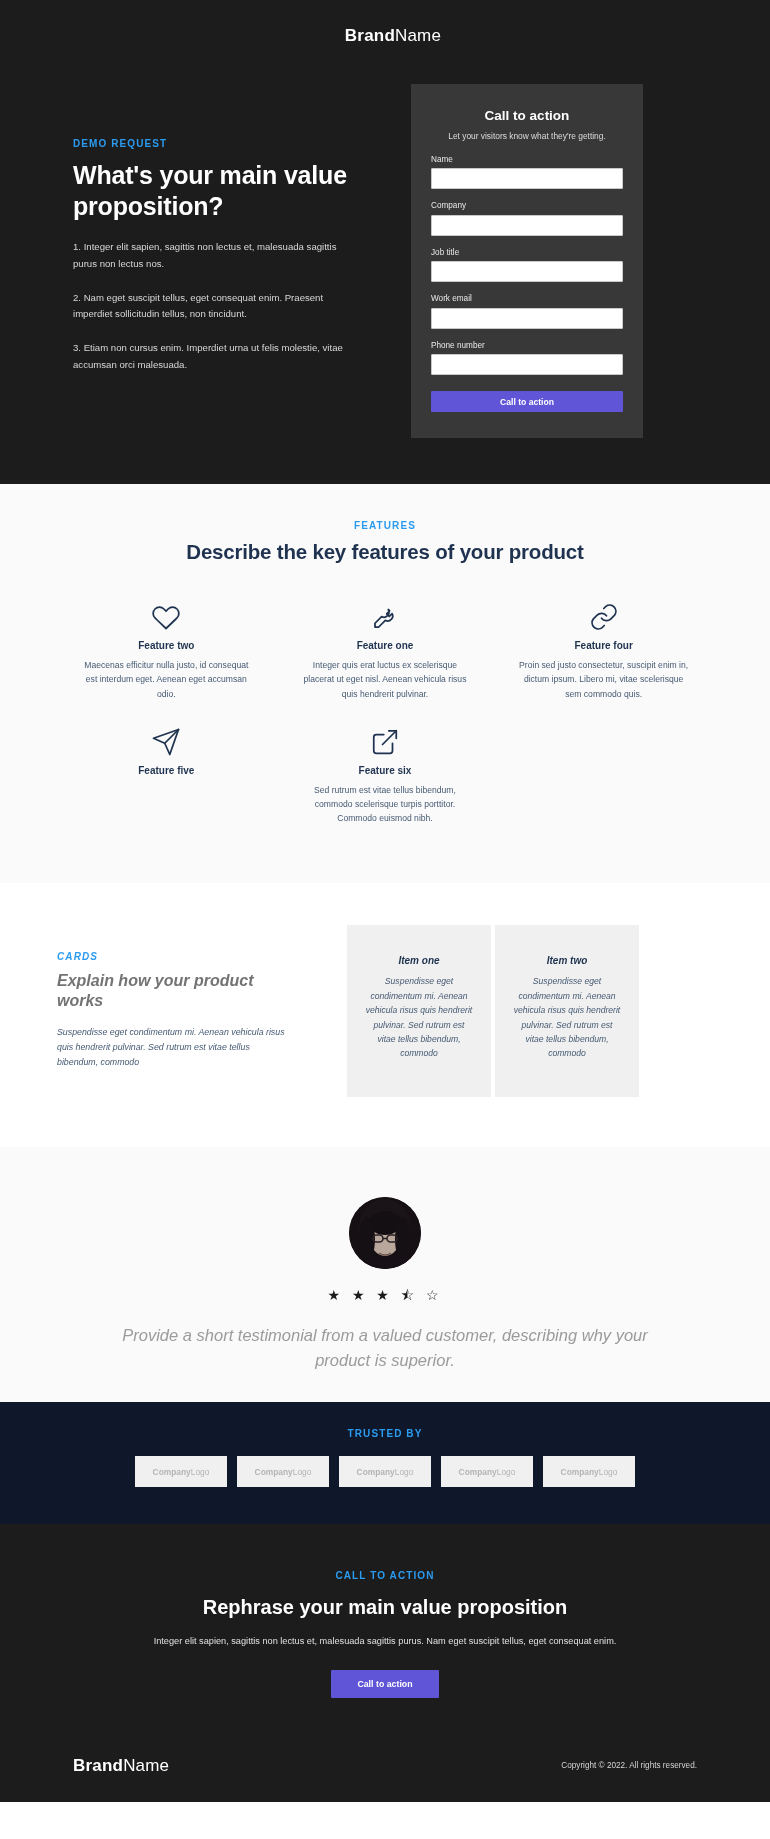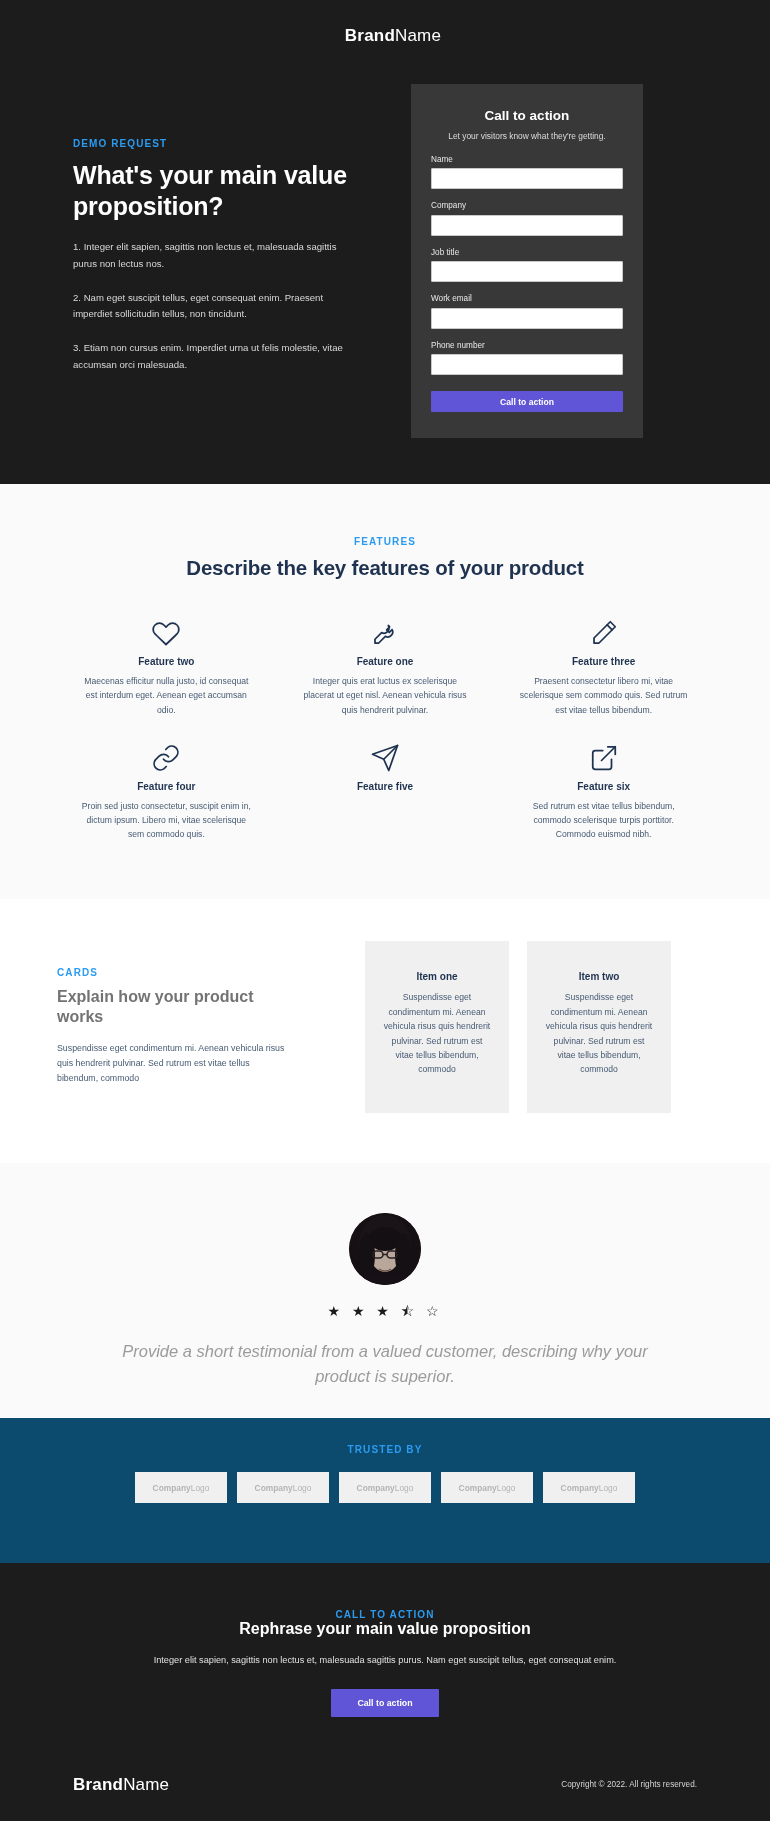--- a/index.html
+++ b/index.html
@@ -46,41 +46,41 @@
     border-radius:1px; font-size:9px; padding:0 5px;
     font-family:"Liberation Sans", sans-serif;
   }
   .form-btn {
     width:100%; margin-top:16px; height:21px; background:#5f55d6; color:#fff;
     border:none; border-radius:1px; font-size:8.6px; font-weight:700;
     cursor:pointer; font-family:"Liberation Sans", sans-serif;
   }
 
   
-  .features { background:#fafafa; padding:52px 0 48px; }
+  .features { background:#fafafa; padding:36px 0 48px; }
   .sec-inner { width:656px; margin:0 auto; }
   .center { text-align:center; }
   .sec-h2 {
     font-size:20.5px; font-weight:700; color:#1f3350; margin-top:9px;
     letter-spacing:-0.2px;
   }
   .feat-grid { display:flex; flex-wrap:wrap; margin-top:22px; }
   .feat { width:33.3333%; text-align:center; padding:14px 22px 10px; }
   .feat-icon { height:34px; display:flex; align-items:center; justify-content:center; }
   .feat-icon svg { display:block; }
   .feat-title { font-size:10px; font-weight:700; color:#1f3350; margin-top:6px; }
   .feat-desc { font-size:8.6px; line-height:1.65; color:#465a73; margin-top:7px; }
 
   
-  .cards { background:#ffffff; padding:42px 8px 50px; }
+  .cards { background:#ffffff; padding:42px 8px 50px;font-style:italic; }
   .cards-row { display:flex; align-items:flex-start; }
   .cards-left { width:232px; padding-top:26px; }
   .cards-h2 { font-size:16px; font-weight:700; color:#737373; line-height:1.26; margin-top:9px; }
   .cards-p { font-size:8.8px; line-height:1.72; color:#465a73; margin-top:13px; }
-  .cards-right { display:flex; gap:18px; margin-left:76px;border-radius:14px; }
+  .cards-right { display:flex; gap:4px; margin-left:58px;border-radius:14px; }
   .card {
     width:144px; background:#f0f0f0; padding:30px 18px 36px; text-align:center;
   }
   .card-title { font-size:10px; font-weight:700; color:#1f3350; }
   .card-text { font-size:8.6px; line-height:1.68; color:#465a73; margin-top:8px; }
 
   
   .testimonial { background:#fafafa; padding:50px 0 30px; text-align:center; }
   .avatar {
     width:72px; height:72px; border-radius:50%; margin:0 auto;
@@ -88,33 +88,33 @@
   }
   .avatar svg { display:block; }
   .stars { margin-top:16px; font-size:14px; letter-spacing:4px; color:#1b1b1b; }
   .quote {
     font-size:16.5px; line-height:1.5; color:#9b9b9b; font-style:italic;
     margin-top:14px; padding:0 60px;
   }
   .attrib { font-size:8.6px; color:#3d3d3d; margin-top:16px; }
 
   
-  .trusted { background:#0c4a6e; padding:26px 0 60px; text-align:center; }
+  .trusted { background:#0f172a; padding:26px 0 37px; text-align:center; }
   .logo-row { display:flex; justify-content:center; gap:10px; margin-top:17px; }
   .logo-box {
     width:92px; height:31px; background:#f0f0f0; display:flex;
     align-items:center; justify-content:center;
     font-size:8.4px; color:#b4b4b4;
   }
   .logo-box b { font-weight:700; }
 
   
   .final { background:#1c1c1c; padding:46px 0 0; text-align:center; }
   .final .eyebrow { color:#2b9bf0; }
-  .final-h2 { font-size:16px; font-weight:700; color:#ffffff; margin-top:0; }
+  .final-h2 { font-size:20px; font-weight:700; color:#ffffff; margin-top:15px; }
   .final-p { font-size:9.2px; line-height:1.8; color:#e0e0e0; margin-top:14px; }
   .final-btn {
     display:inline-block; margin-top:20px; background:#5f55d6; color:#fff;
     border:none; padding:9px 26px; font-size:8.8px; font-weight:700;
     cursor:pointer; border-radius:1px; font-family:"Liberation Sans", sans-serif;
   }
   .footer {
     margin-top:40px; padding:18px 16px 26px;
     display:flex; align-items:center; justify-content:space-between;
     width:656px; margin-left:auto; margin-right:auto;
@@ -195,30 +195,20 @@
         <div class="feat">
           <div class="feat-icon">
             <svg width="30" height="30" viewBox="0 0 24 24" fill="none" stroke="#1f3350" stroke-width="1.4" stroke-linecap="round" stroke-linejoin="round">
                 <path d="M14.7 6.3a4 4 0 0 1-5.4 5.4L4 17v3h3l5.3-5.3a4 4 0 0 0 5.4-5.4l-2.3 2.3-2.1-2.1 2.4-2.4a4 4 0 0 0-1-1.1z"></path>
               </svg>
           </div>
           <div class="feat-title">Feature one</div>
           <div class="feat-desc">Integer quis erat luctus ex scelerisque placerat ut eget nisl. Aenean vehicula risus quis hendrerit pulvinar.</div>
         </div>
 
-        <div class="feat">
-          <div class="feat-icon">
-            <svg width="30" height="30" viewBox="0 0 24 24" fill="none" stroke="#1f3350" stroke-width="1.4" stroke-linecap="round" stroke-linejoin="round">
-                <path d="M17 3l4 4L8 20H4v-4z"></path>
-                <path d="M14.5 5.5l4 4"></path>
-              </svg>
-          </div>
-          <div class="feat-title">Feature three</div>
-          <div class="feat-desc">Praesent consectetur libero mi, vitae scelerisque sem commodo quis. Sed rutrum est vitae tellus bibendum.</div>
-        </div>
 
         <div class="feat">
           <div class="feat-icon">
             <svg width="30" height="30" viewBox="0 0 24 24" fill="none" stroke="#1f3350" stroke-width="1.4" stroke-linecap="round" stroke-linejoin="round">
                 <path d="M10 13a5 5 0 0 0 7.5.5l3-3a5 5 0 0 0-7-7l-1.7 1.7"></path>
                 <path d="M14 11a5 5 0 0 0-7.5-.5l-3 3a5 5 0 0 0 7 7l1.7-1.7"></path>
               </svg>
           </div>
           <div class="feat-title">Feature four</div>
           <div class="feat-desc">Proin sed justo consectetur, suscipit enim in, dictum ipsum. Libero mi, vitae scelerisque sem commodo quis.</div>

